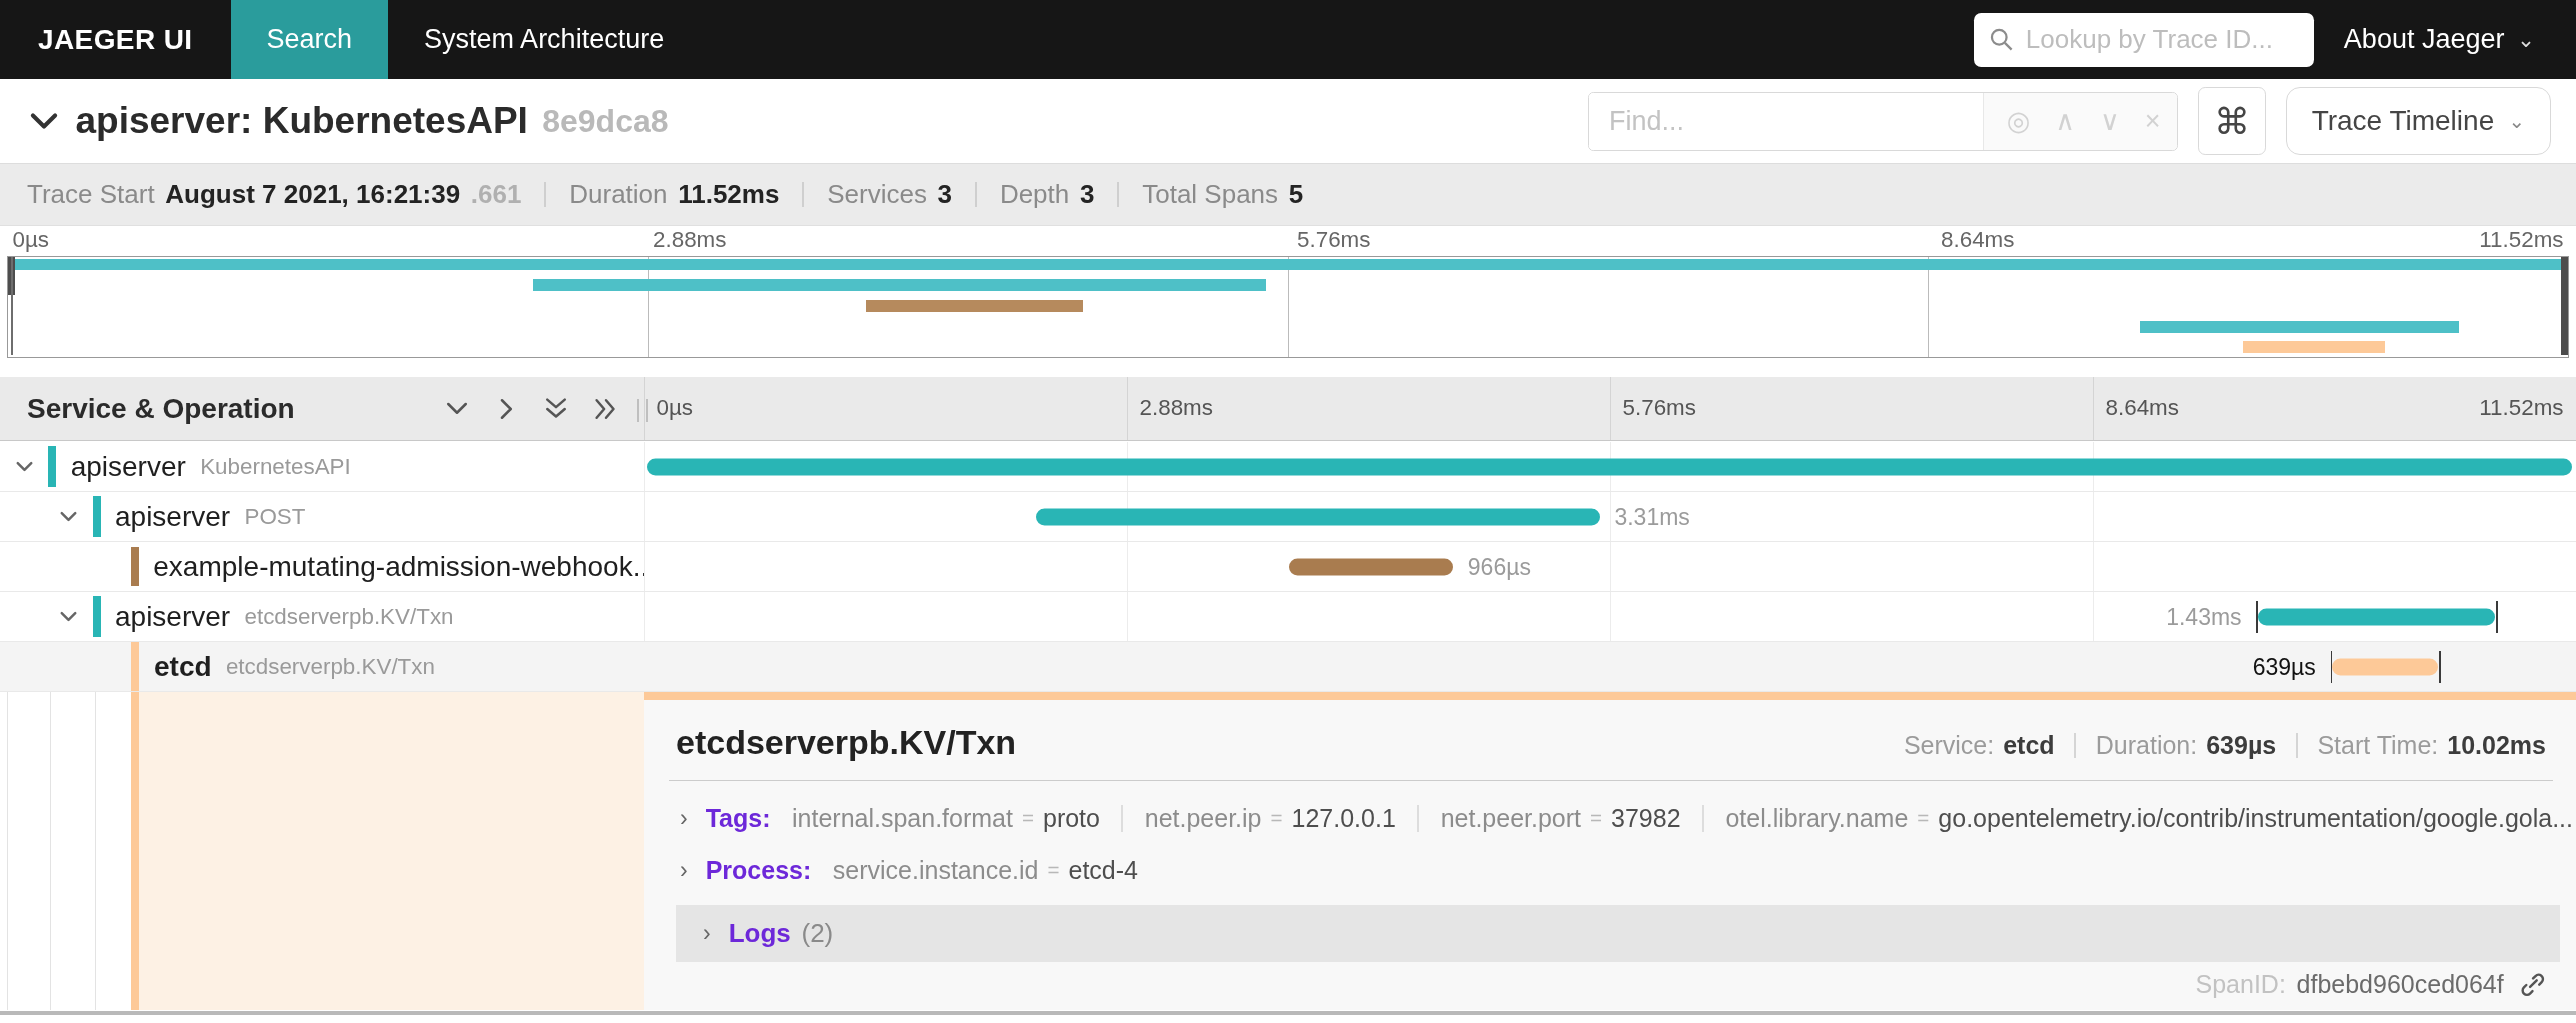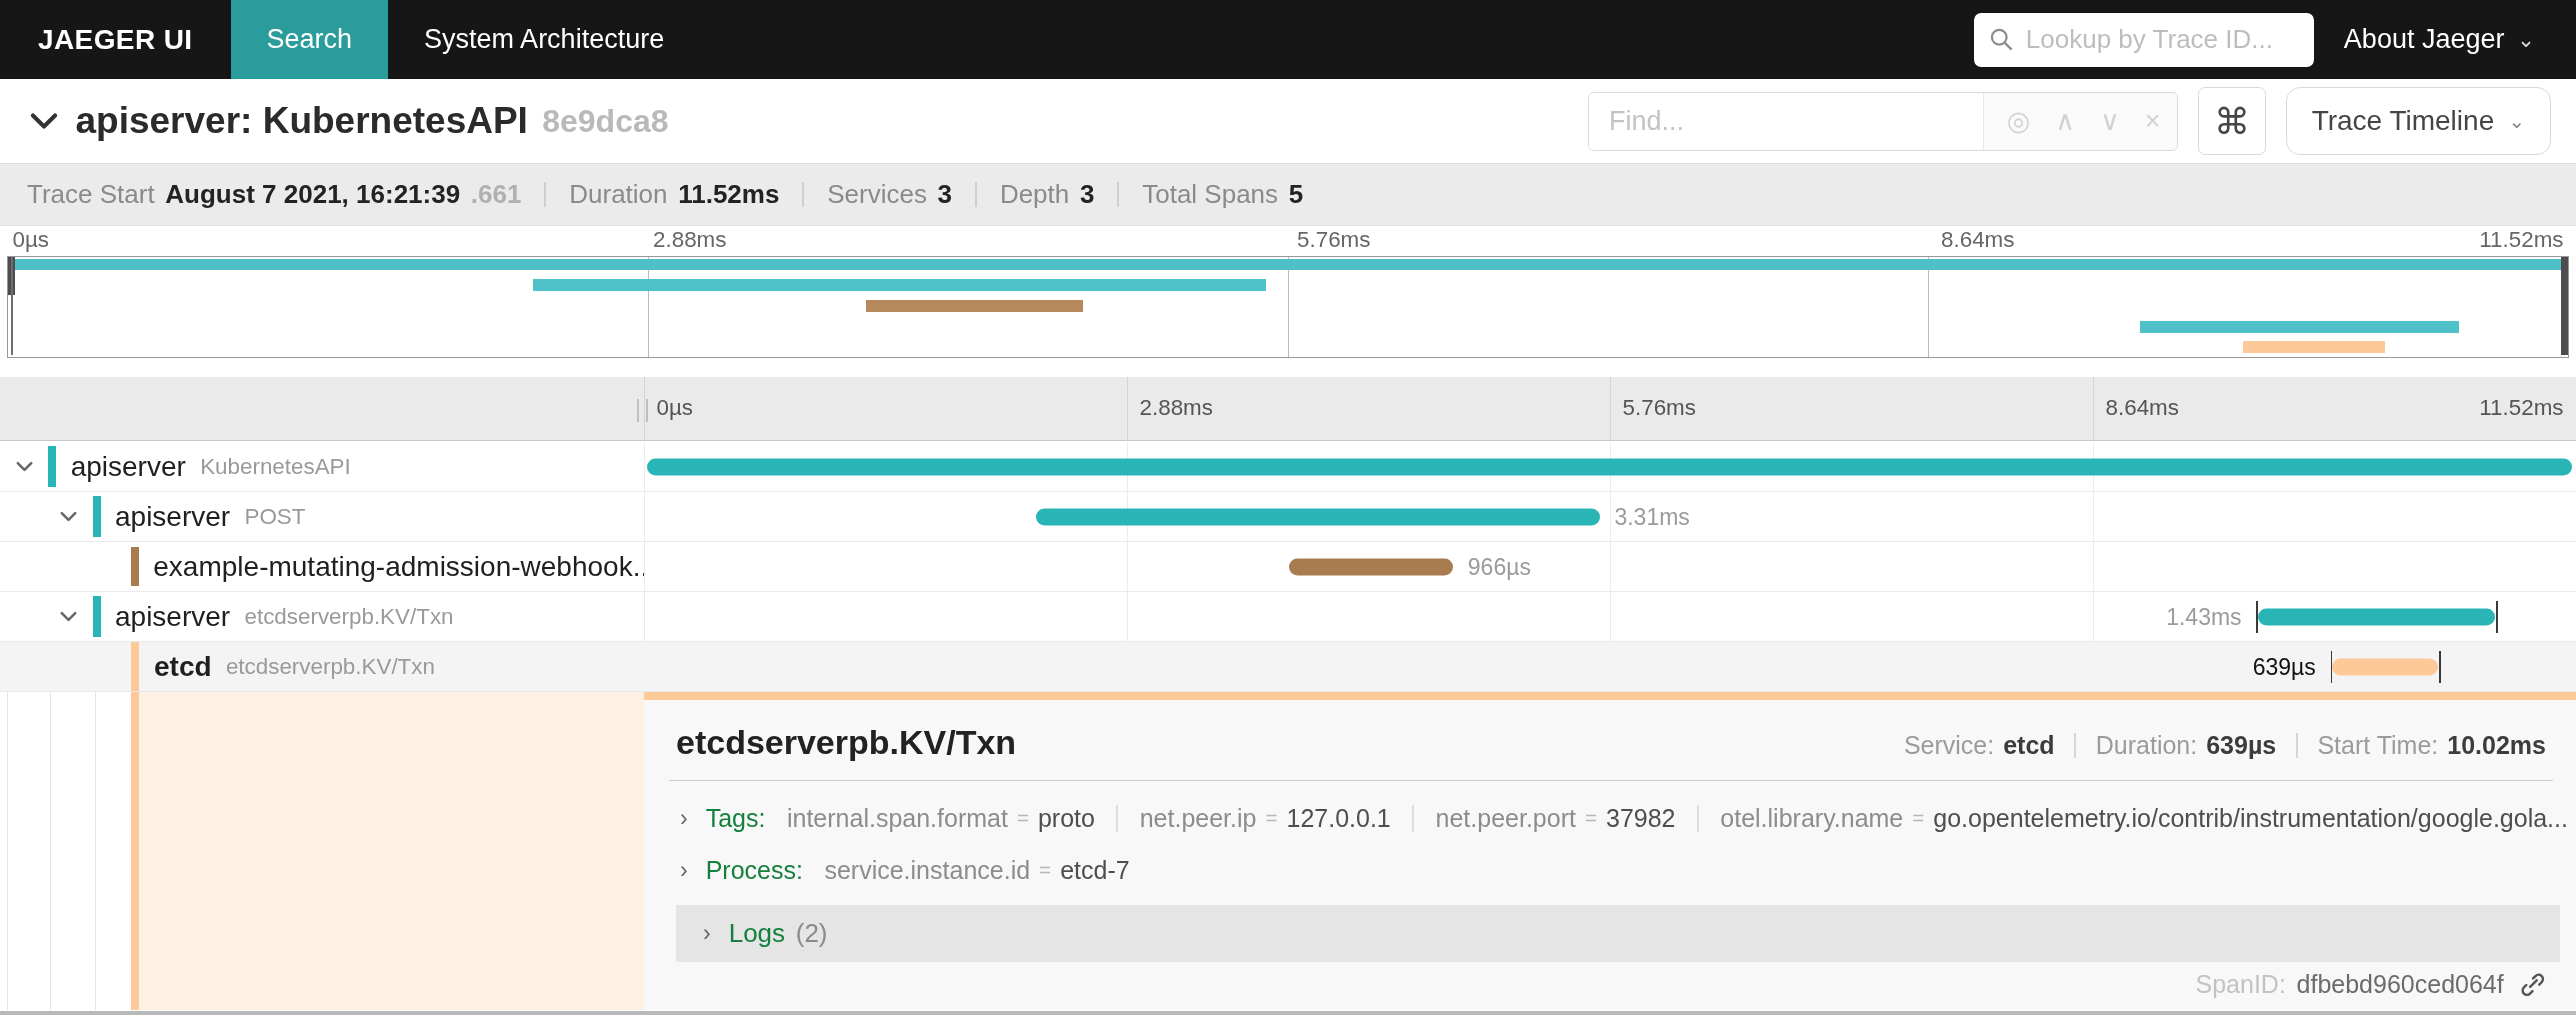--- a/index.html
+++ b/index.html
@@ -92,21 +92,21 @@
   .detail-tint { position:absolute; left:139px; right:0; top:0; height:100%; background:#fdf1e4; }
   .detail-card { position:absolute; left:644px; right:0; top:692px; height:318px; background:#f8f8f8; border-top:8px solid #fdc998; }
   .dc-head { display:flex; align-items:baseline; padding:23px 30px 0 32px; }
   .dc-title { font-size:34px; font-weight:bold; color:#222; }
   .dc-meta { margin-left:auto; display:flex; align-items:center; font-size:25px; color:#9b9b9b; }
   .dc-meta b { color:#3c3c3c; margin-left:9px; }
   .dc-sep { width:1.8px; height:25px; background:#d5d5d5; margin:0 19.7px; }
   .dc-divider { height:0.9px; background:#ccc; margin:18px 23px 0 25px; }
   .dc-row { display:flex; align-items:center; padding:23px 0 0 36px; font-size:25px; }
   .dc-chev { color:#666; font-size:23px; margin-right:18px; cursor:pointer; }
-  .dc-label { font-weight:normal; color:#15803d; margin-right:21.5px; }
+  .dc-label { font-weight:bold; color:#6d28d9; margin-right:21.5px; }
   .kv { display:flex; align-items:center; white-space:nowrap; }
   .kv .k { color:#8c8c8c; }
   .kv .eq { color:#b8b8b8; font-size:20.6px; margin:0 9px; }
   .kv .v { color:#4e4e4e; }
   .kv-sep { width:1.8px; height:27px; background:#ddd; margin:0 21.5px; }
   .logs-box { margin:19.7px 16px 0 32px; height:57px; background:#e5e5e5; display:flex; align-items:center; padding-left:27px; font-size:26px; cursor:pointer; }
   .logs-box .dc-label { margin-right:10.7px; }
   .logs-count { color:#8a8a8a; }
   .dc-footer { position:absolute; right:29px; bottom:10.7px; display:flex; align-items:center; font-size:25px; }
   .spanid-label { color:#c2c2c2; margin-right:10.7px; }
@@ -198,20 +198,39 @@
     <div class="mm-bar" style="left:0;width:100%;top:1.8px;background:#4ec0c7"></div>
     <div class="mm-bar" style="left:20.5%;width:28.65%;top:22.4px;background:#4ec0c7"></div>
     <div class="mm-bar" style="left:33.5%;width:8.5%;top:43px;background:#b68a5d"></div>
     <div class="mm-bar" style="left:83.3%;width:12.45%;top:64px;background:#4ec0c7"></div>
     <div class="mm-bar" style="left:87.3%;width:5.55%;top:84px;background:#fdc998"></div>
     <div class="mm-handle" style="left:0"></div>
     <div class="mm-handle right"></div>
   </div>
 
   <div class="thead">
+    <div class="thead-left">
+      <div class="thead-title">Service &amp; Operation</div>
+      <div class="thead-icons">
+        <svg viewBox="0 0 24 24" fill="none" stroke-width="2" stroke-linecap="round" stroke-linejoin="round">
+            <polyline points="5 8 12 15 19 8"></polyline>
+          </svg>
+        <svg viewBox="0 0 24 24" fill="none" stroke-width="2" stroke-linecap="round" stroke-linejoin="round">
+            <polyline points="8 5 15 12 8 19"></polyline>
+          </svg>
+        <svg viewBox="0 0 24 24" fill="none" stroke-width="2" stroke-linecap="round" stroke-linejoin="round">
+            <polyline points="5 4.5 12 10.5 19 4.5"></polyline>
+            <polyline points="5 12 12 18 19 12"></polyline>
+          </svg>
+        <svg viewBox="0 0 24 24" fill="none" stroke-width="2" stroke-linecap="round" stroke-linejoin="round">
+            <polyline points="4.5 5 10.5 12 4.5 19"></polyline>
+            <polyline points="12 5 18 12 12 19"></polyline>
+          </svg>
+      </div>
+    </div>
     <div class="col-grip"></div>
     <div class="thead-right">
       <div class="thead-vline" style="left:0"></div>
       <div class="thead-vline" style="left:25%"></div>
       <div class="thead-vline" style="left:50%"></div>
       <div class="thead-vline" style="left:75%"></div>
       <span class="tick" style="left:12.5px">0µs</span>
       <span class="tick" style="left:calc(25% + 12.5px)">2.88ms</span>
       <span class="tick" style="left:calc(50% + 12.5px)">5.76ms</span>
       <span class="tick" style="left:calc(75% + 12.5px)">8.64ms</span>
@@ -354,21 +373,21 @@
         <span class="v">go.opentelemetry.io/contrib/instrumentation/google.gola...</span>
       </span>
     </div>
 
     <div class="dc-row">
       <span class="dc-chev">›</span>
       <span class="dc-label">Process:</span>
       <span class="kv">
         <span class="k">service.instance.id</span>
         <span class="eq">=</span>
-        <span class="v">etcd-7</span>
+        <span class="v">etcd-4</span>
       </span>
     </div>
 
     <div class="logs-box">
       <span class="dc-chev">›</span>
       <span class="dc-label">Logs</span>
       <span class="logs-count">(2)</span>
     </div>
 
     <div class="dc-footer">

